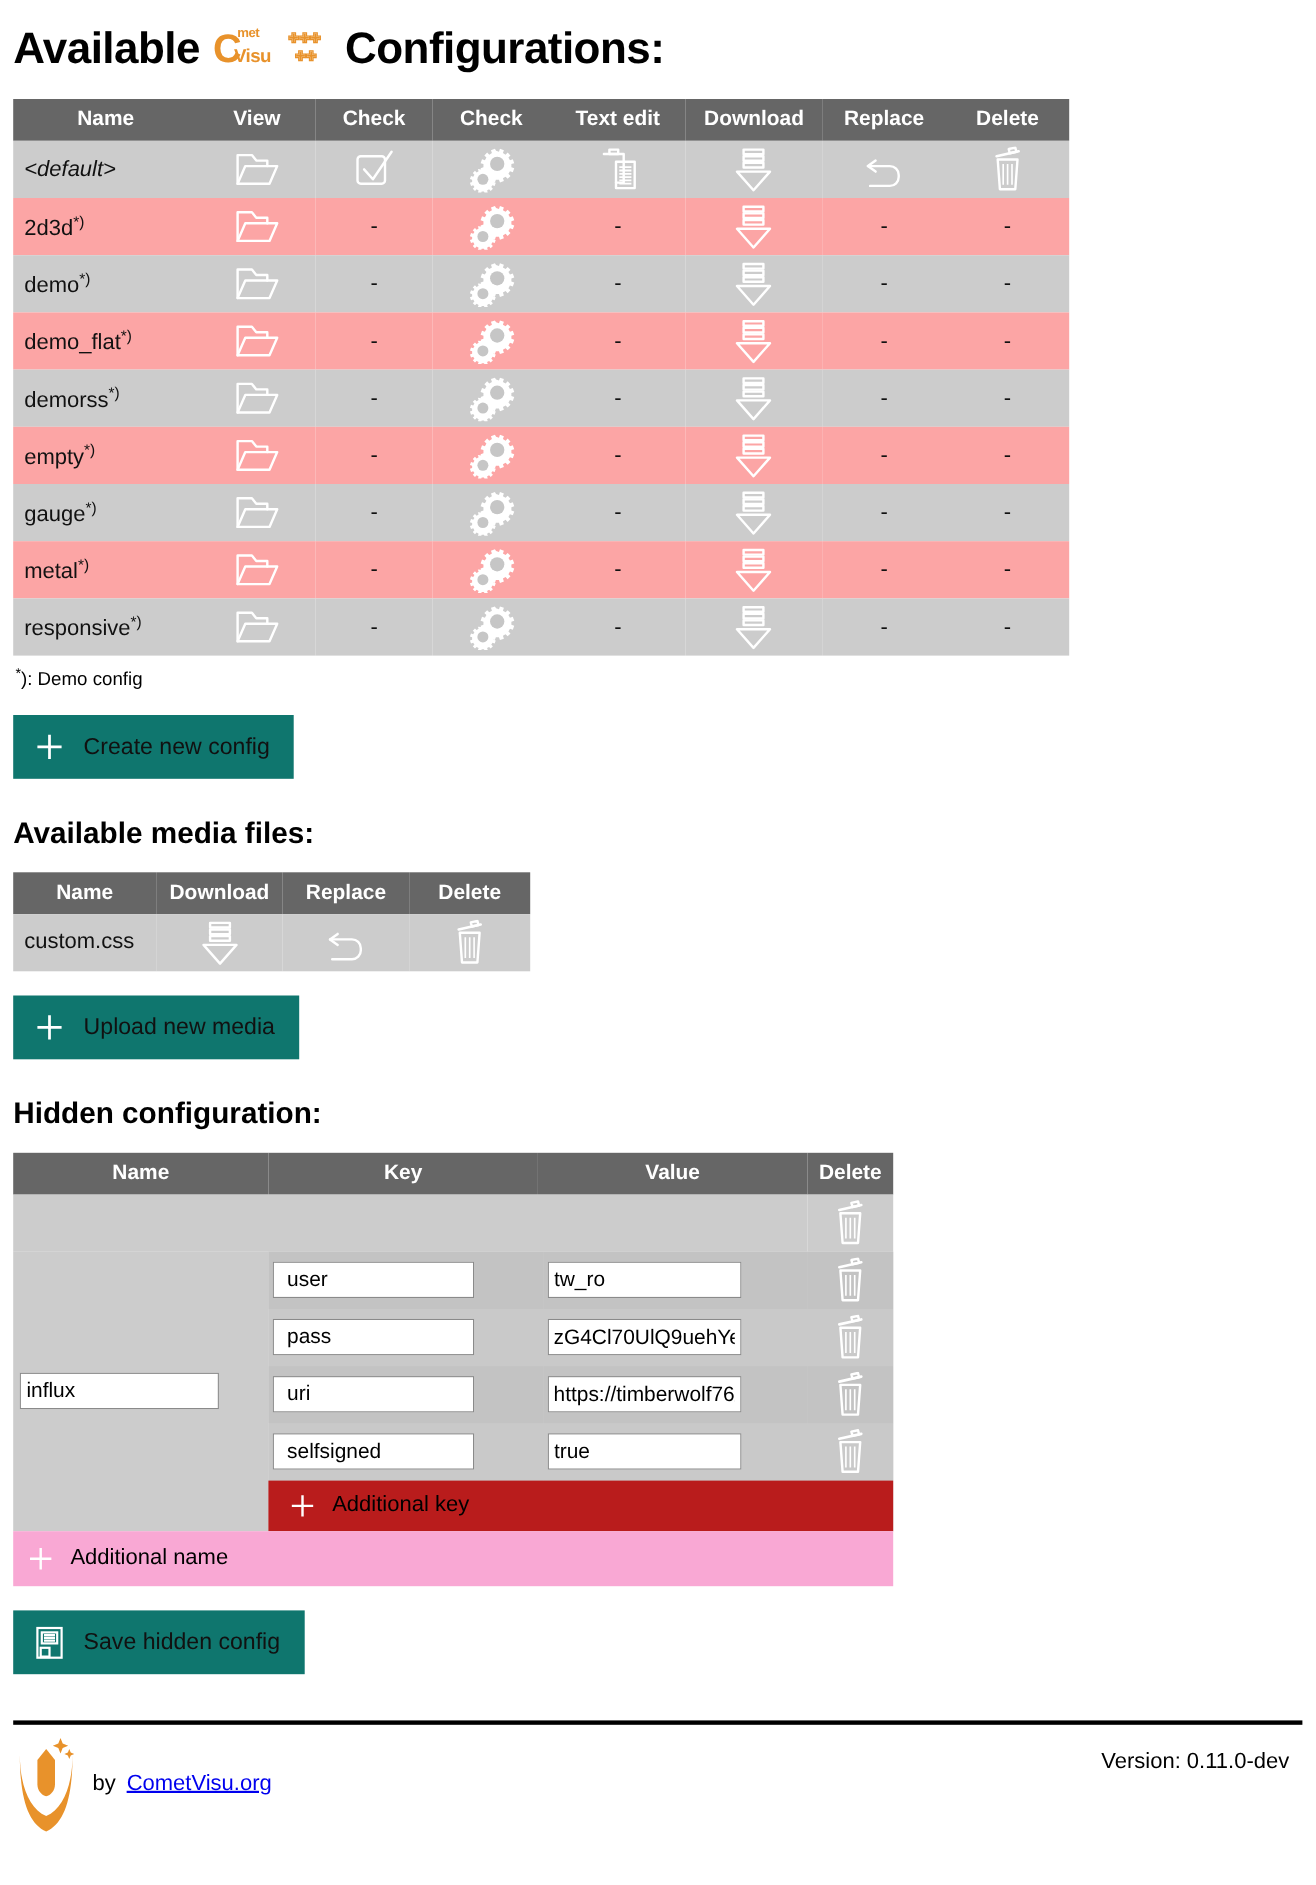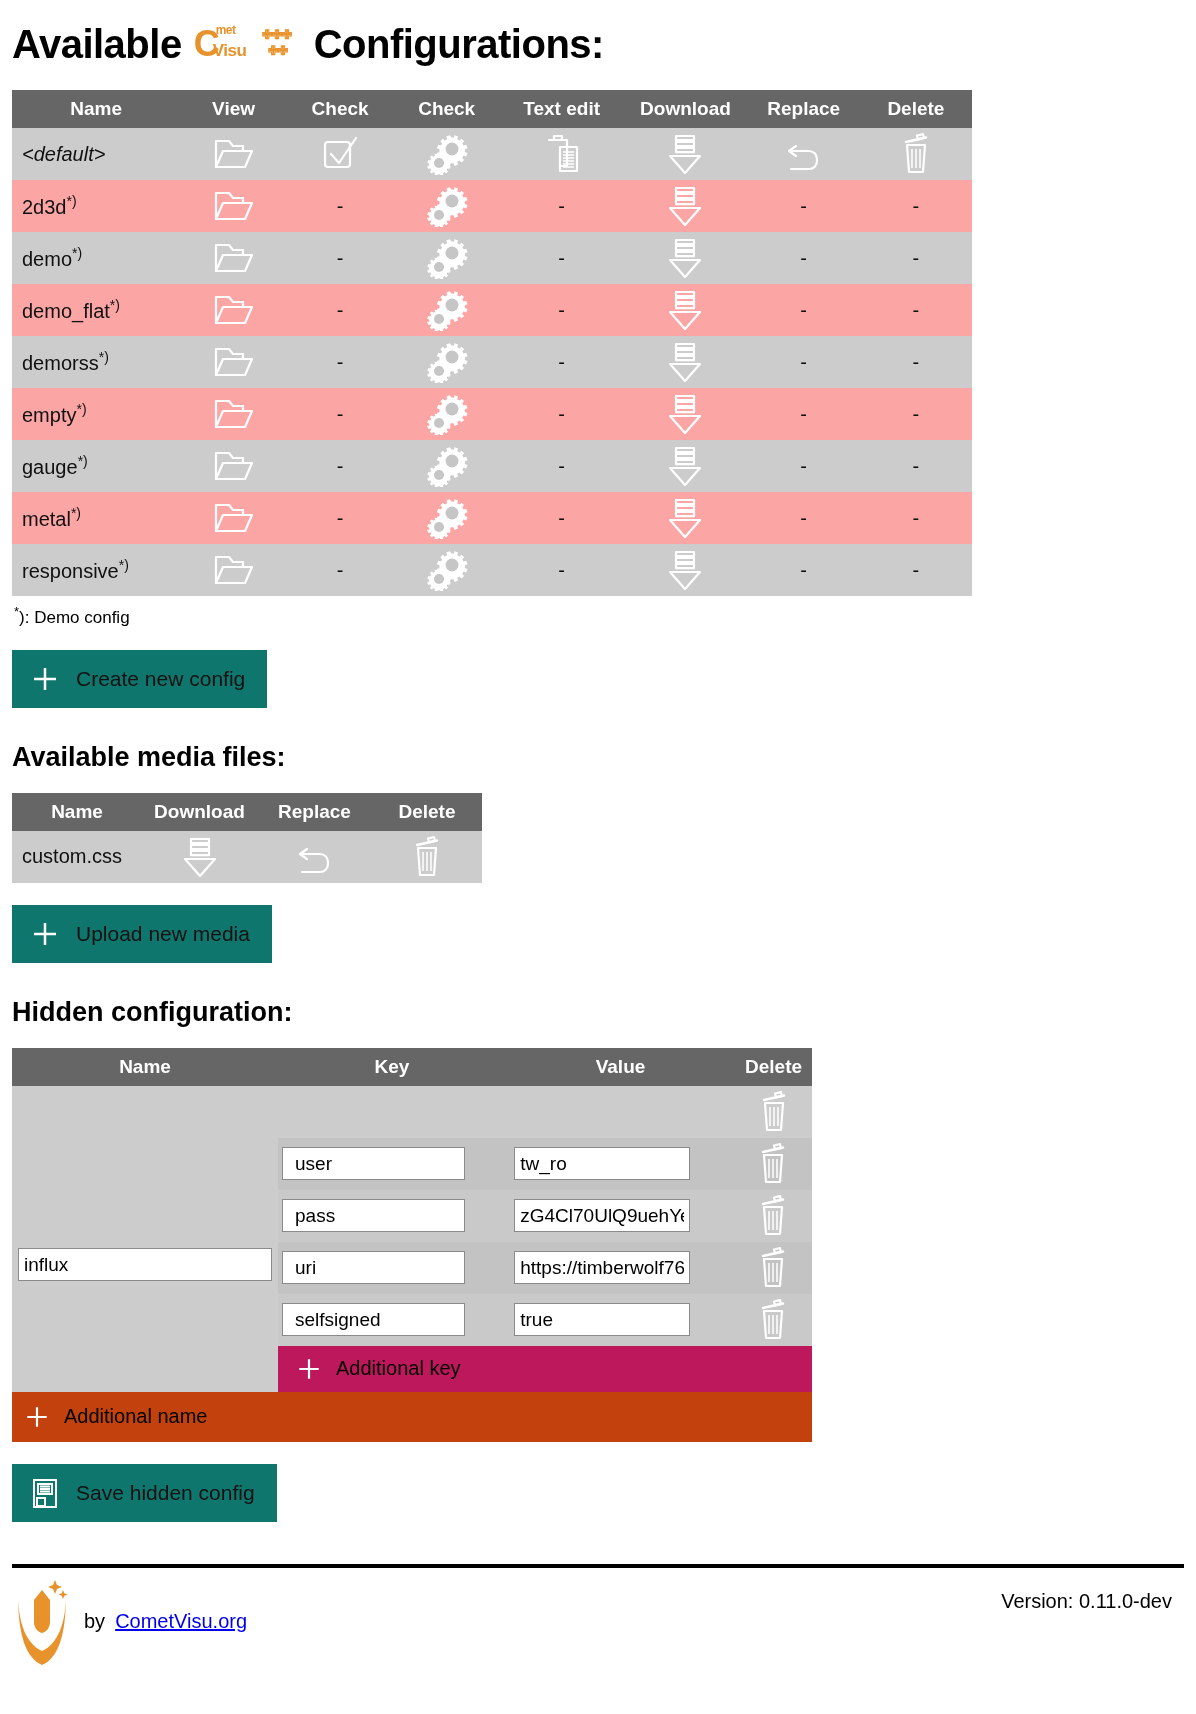--- a/index.html
+++ b/index.html
@@ -154,45 +154,45 @@
 
   .txtin {
     font-family: "Liberation Sans", sans-serif;
     font-size: 19px;
     padding: 4px 5px;
     border: 1px solid #8a8a8a;
     background: #ffffff;
     color: #000;
     height: 33px;
   }
-  .txtin.name-input { width: 254px; margin: 6px; }
+  .txtin.name-input { width: 181px; margin: 6px; }
   .txtin.key-input  { width: 183px; padding-left: 12px; }
   .txtin.val-input  { width: 176px; }
 
   table.kv-inner { border-collapse: collapse; width: 100%; }
   table.kv-inner td {
     background: #c3c3c3;
     padding: 5px 4px;
     vertical-align: middle;
   }
   table.kv-inner tr.kv-alt td { background: #c9c9c9; }
   td.kv-trash { width: 78px; text-align: center; background: #c9c9c9; }
 
   .addrow {
     display: flex; align-items: center; gap: 12px;
     padding: 8px 6px 8px 16px;
     font-size: 20px;
-    background: #be185d;
+    background: #b91c1c;
     cursor: pointer;
   }
   .addname-row {
     display: flex; align-items: center; gap: 12px;
     padding: 10px 6px 10px 10px;
     font-size: 20px;
-    background: #c2410c;
+    background: #f9a8d4;
     width: 800px;
     cursor: pointer;
   }
 
   
   .footer-rule {
     border: none;
     border-top: 4px solid #000;
     margin: 42px 0 0 0;
   }

